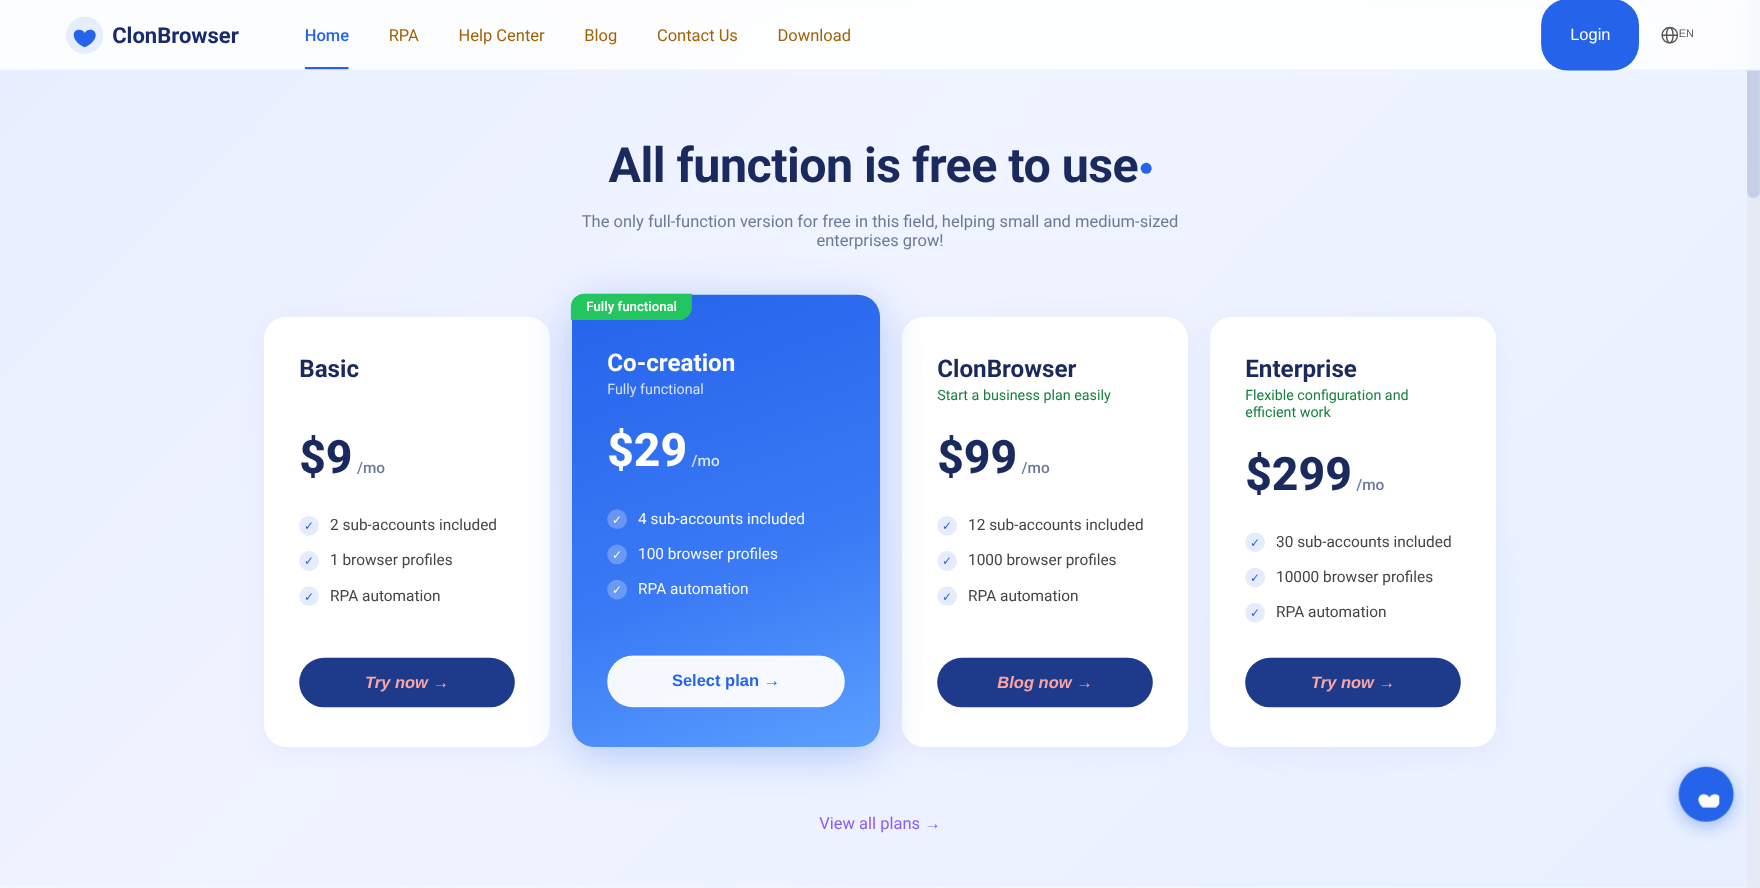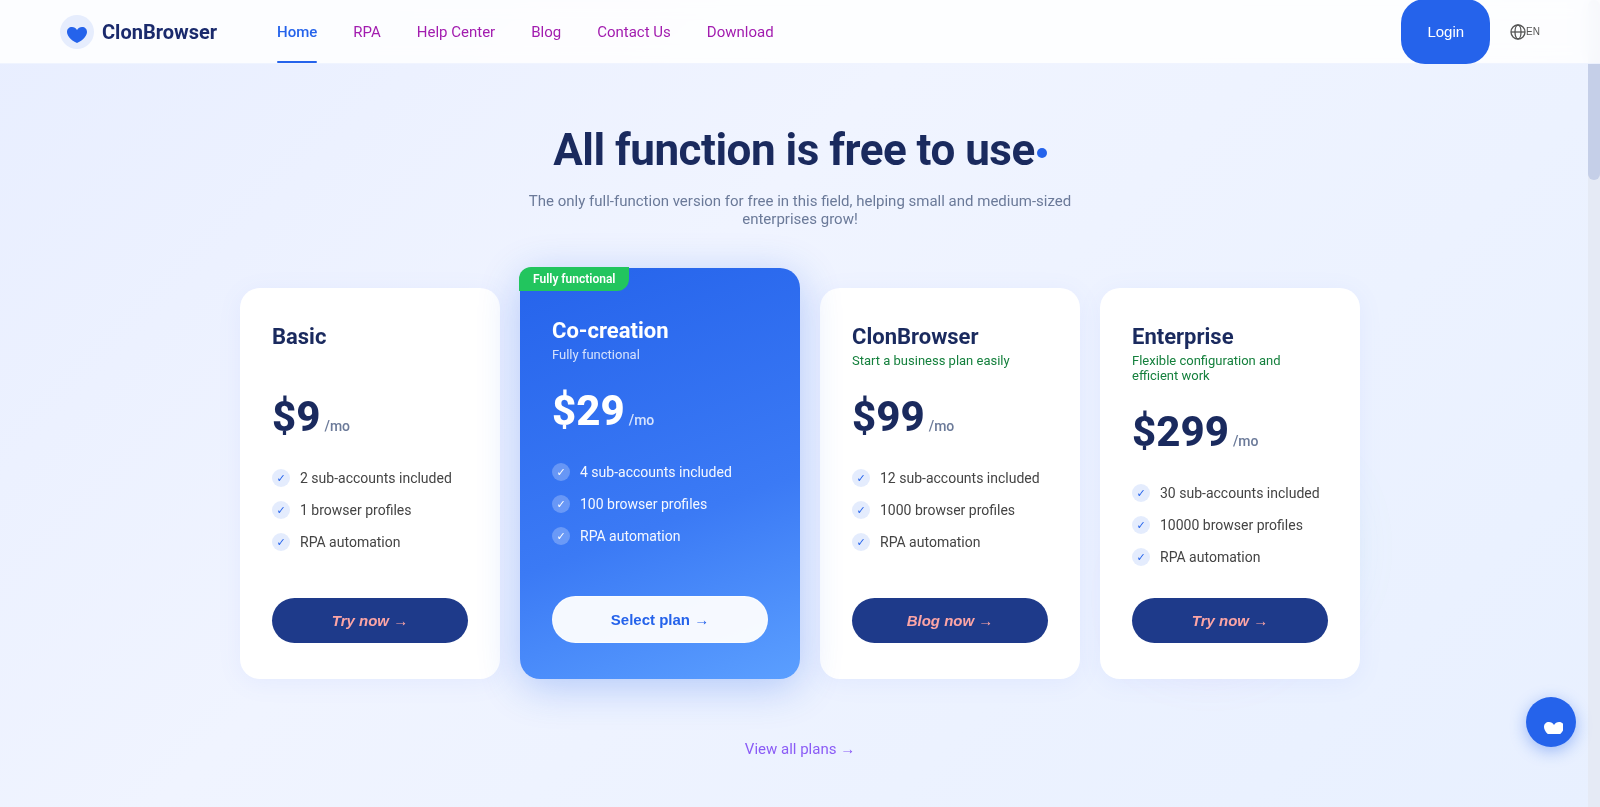--- a/index.html
+++ b/index.html
@@ -40,21 +40,21 @@
       color: #1a2a6c;
     }
     .nav-links {
       display: flex;
       align-items: center;
       gap: 36px;
       flex: 1;
     }
     .nav-link {
       font-size: 15px;
-      color: #a21caf;
+      color: #a16207;
       text-decoration: none;
       cursor: pointer;
       position: relative;
     }
     .nav-link.active {
       color: #2563eb;
       font-weight: 500;
     }
     .nav-link.active::after {
       content: '';

